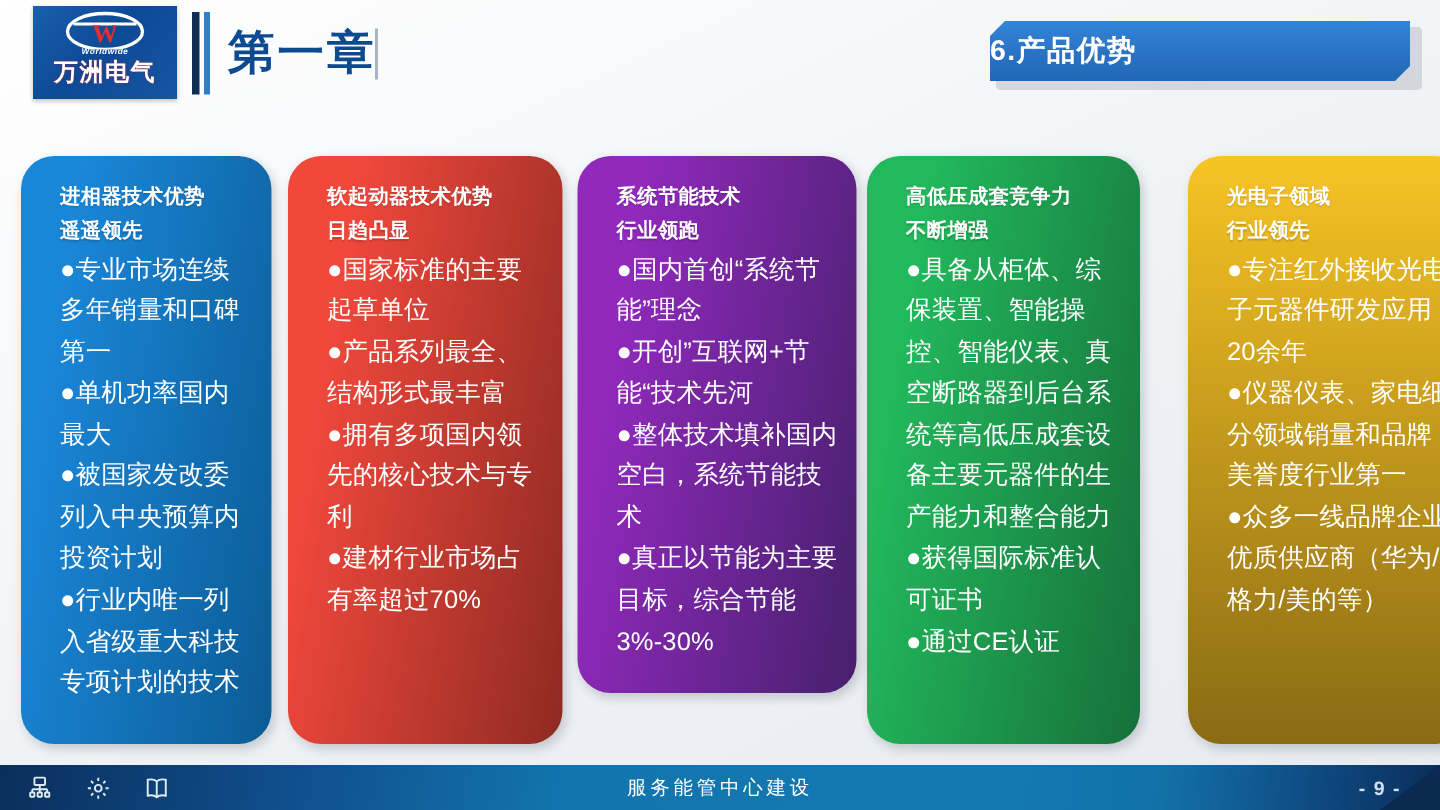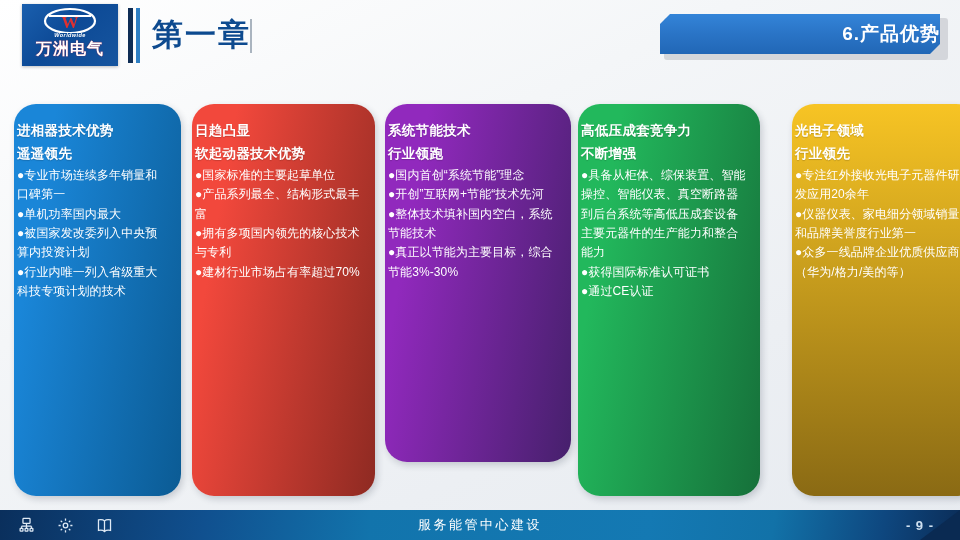--- a/index.html
+++ b/index.html
@@ -70,45 +70,45 @@
     position: absolute; left: 4px; top: 4px; width: 284px; height: 42px;
     background: #c9ccd1;
     clip-path: polygon(0 0, 100% 0, 100% 100%, 0 100%);
     border-radius: 3px;
     opacity: .75;
   }
   #title-badge {
     position: absolute; left: 0; top: 0; width: 280px; height: 40px;
     background: linear-gradient(180deg, #3384d8 0%, #2a74c6 50%, #2167b6 100%);
     clip-path: polygon(10px 0, 100% 0, 100% calc(100% - 10px), calc(100% - 10px) 100%, 0 100%, 0 10px);
-    display: flex; align-items: center; justify-content: flex-end;
+    display: flex; align-items: center; justify-content: flex-start;
   }
   #title-badge-text {
     font-size: 19px; font-weight: bold; color: #ffffff; letter-spacing: 1px;
   }
 
   
   #cards {
     position: absolute; left: 0; top: 104px; width: 960px; height: 392px;
   }
   .card {
     position: absolute; top: 0;
     border-radius: 22px;
-    padding: 16px 12px 10px 3px;
+    padding: 16px 12px 10px 26px;
     box-shadow: 2px 3px 7px rgba(30,40,60,.20);
     overflow: hidden;
   }
   .card-title {
     font-size: 13.5px; font-weight: bold; color: #ffffff;
     line-height: 1.62; letter-spacing: .3px;
     margin-bottom: 1px;
     text-shadow: 0 1px 1px rgba(0,0,0,.18);
   }
   .card-body {
-    font-size: 12px; color: #ffffff; line-height: 1.62;
+    font-size: 17px; color: #ffffff; line-height: 1.62;
     letter-spacing: .1px;
   }
   .bullet-line { display: block; }
 
   
   #footer {
     position: absolute; left: 0; bottom: 0; width: 960px; height: 30px;
   }
   #footer-bg-left {
     position: absolute; left: 0; top: 0; width: 370px; height: 30px;
@@ -181,22 +181,22 @@
       <div class="card-title">进相器技术优势</div>
       <div class="card-title">遥遥领先</div>
       <div class="card-body">
         <span class="bullet-line">●专业市场连续多年销量和口碑第一</span>
         <span class="bullet-line">●单机功率国内最大</span>
         <span class="bullet-line">●被国家发改委列入中央预算内投资计划</span>
         <span class="bullet-line">●行业内唯一列入省级重大科技专项计划的技术</span>
       </div>
     </div>
     <div class="card" style="left: 192px; width: 183px; height: 392px; background: linear-gradient(100deg, rgb(242, 72, 60) 0%, rgb(242, 72, 60) 18%, rgb(142, 42, 34) 100%);">
+      <div class="card-title">软起动器技术优势</div>
       <div class="card-title">日趋凸显</div>
-      <div class="card-title">软起动器技术优势</div>
       <div class="card-body">
         <span class="bullet-line">●国家标准的主要起草单位</span>
         <span class="bullet-line">●产品系列最全、结构形式最丰富</span>
         <span class="bullet-line">●拥有多项国内领先的核心技术与专利</span>
         <span class="bullet-line">●建材行业市场占有率超过70%</span>
       </div>
     </div>
     <div class="card" style="left: 385px; width: 186px; height: 358px; background: linear-gradient(100deg, rgb(145, 41, 189) 0%, rgb(145, 41, 189) 18%, rgb(70, 32, 108) 100%);">
       <div class="card-title">系统节能技术</div>
       <div class="card-title">行业领跑</div>

